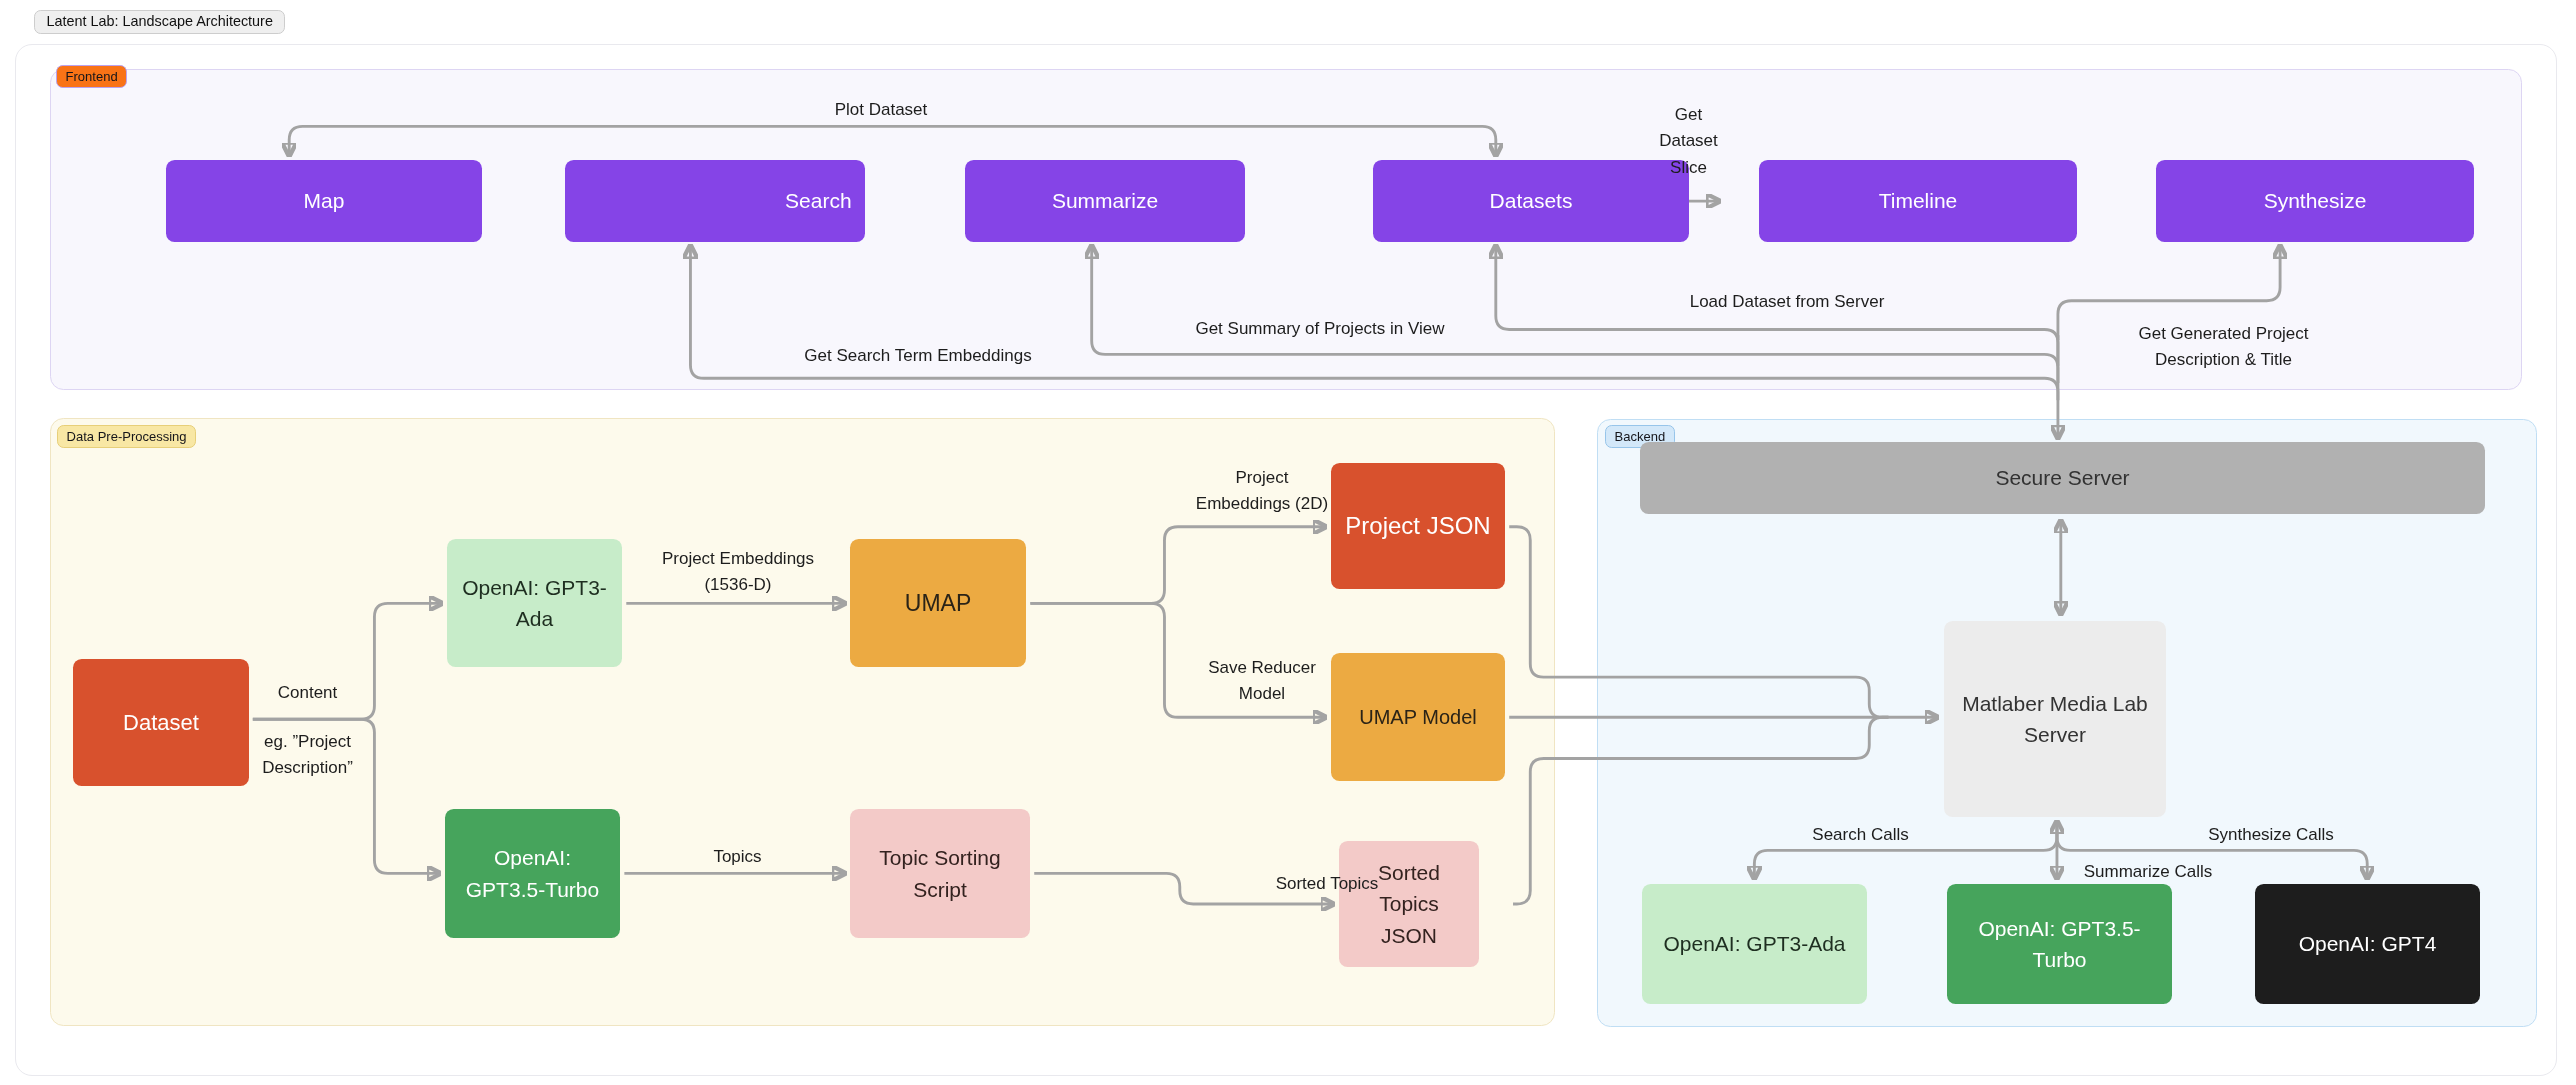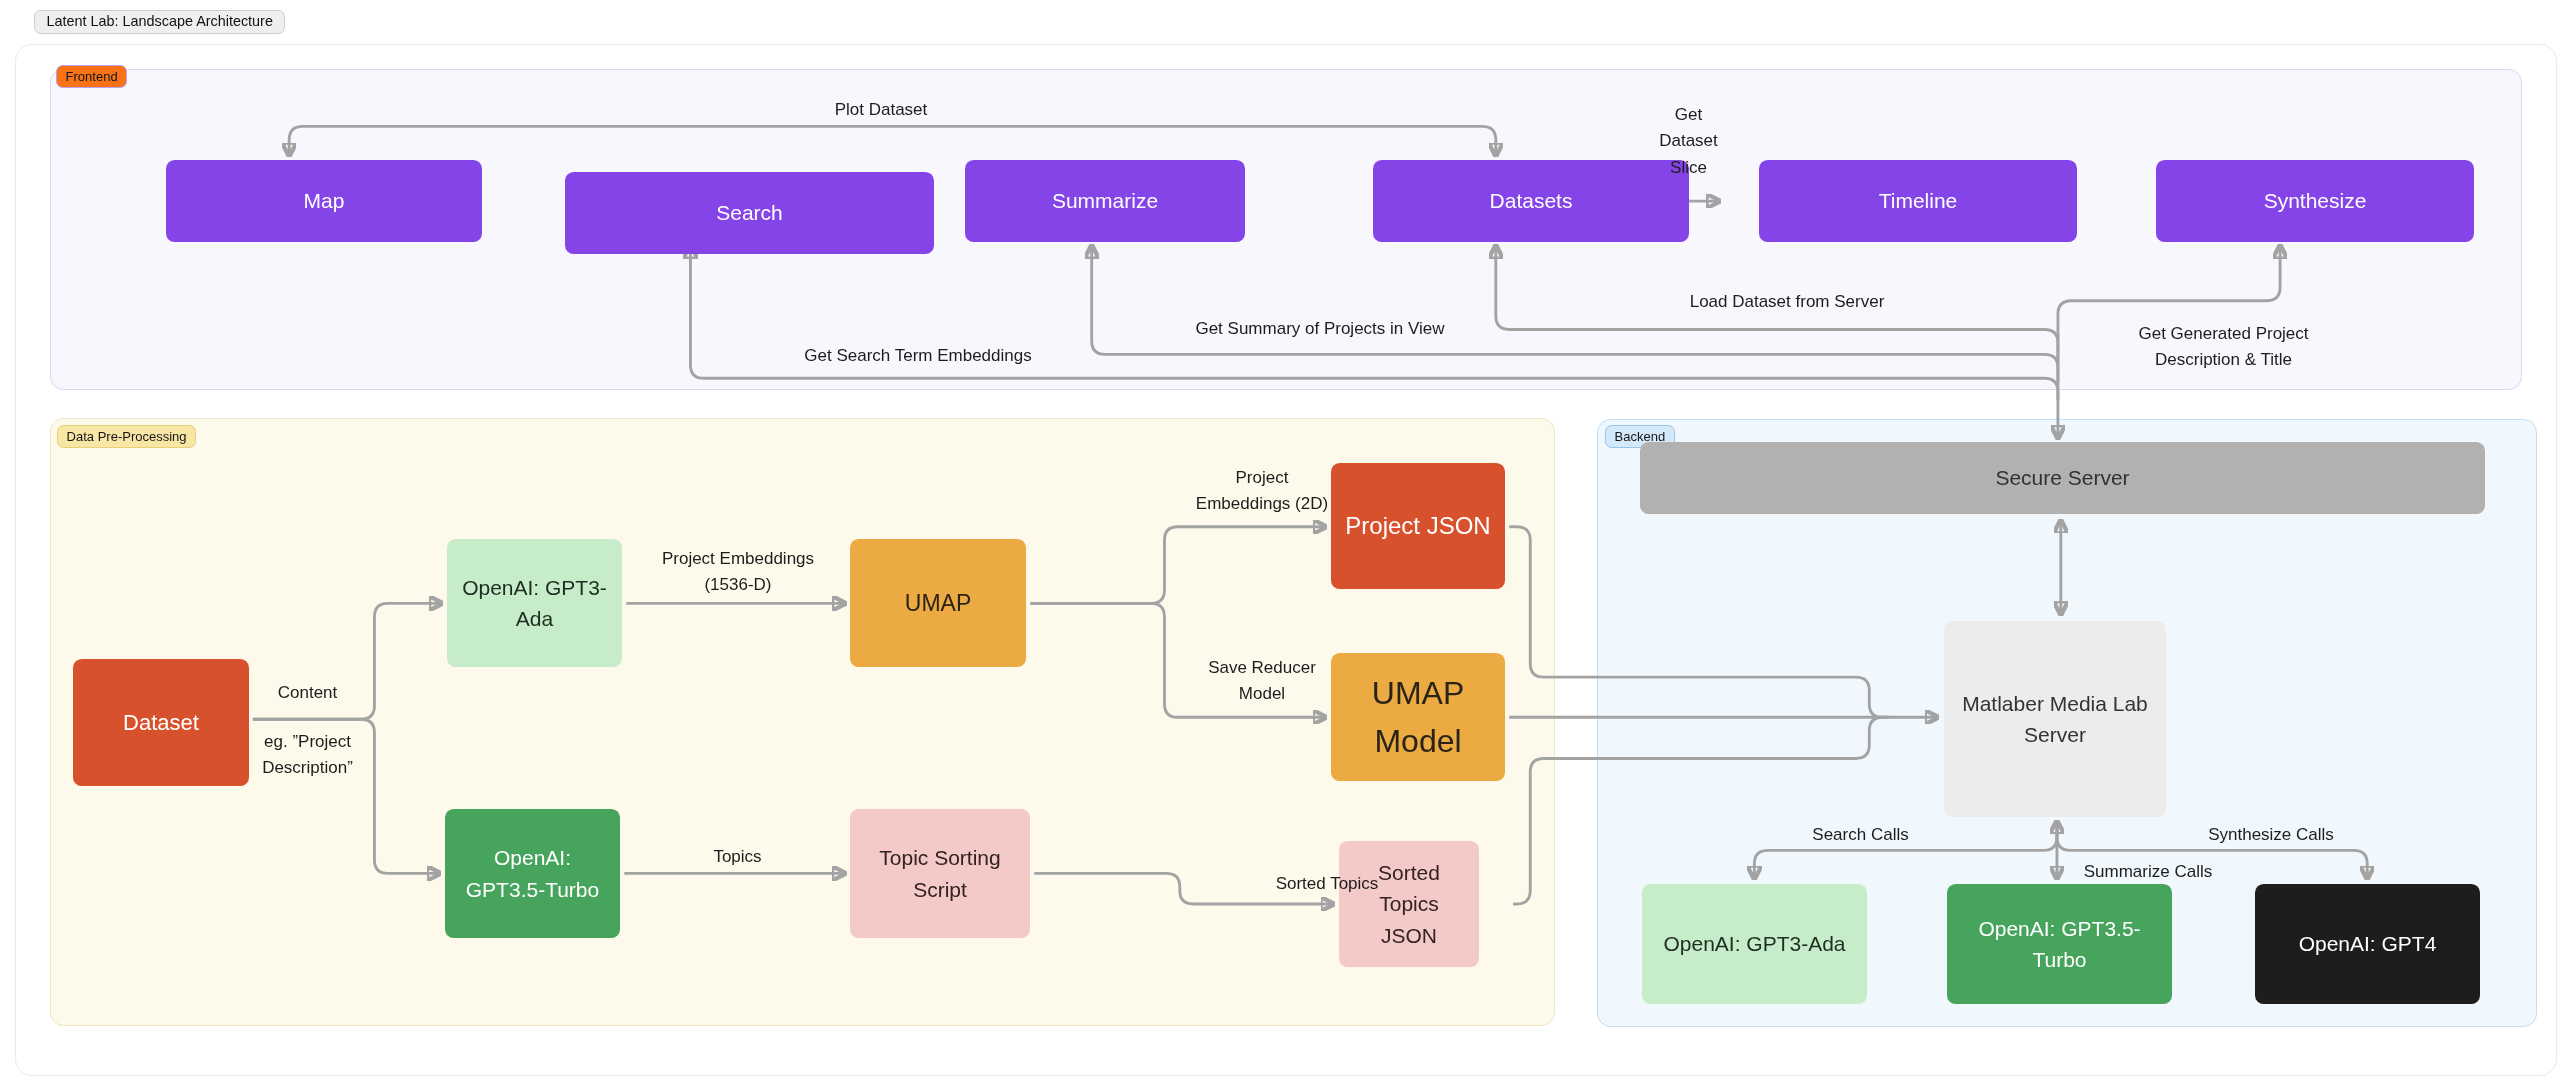--- a/index.html
+++ b/index.html
@@ -68,21 +68,21 @@
   <path d="M2148 861 V874 Q2148 888 2162 888 H2458 Q2472 888 2472 902 V916" marker-end="url(#arw)"></path>
 </svg>
 
 <div class="pill frontend-pill">Frontend</div>
 <div class="pill pre-pill">Data Pre-Processing</div>
 <div class="pill backend-pill">Backend</div>
 
 <div class="node purple" style="left:131px;top:160px;width:316px;height:82px;">
     <span>Map</span>
   </div>
-<div class="node purple" style="left:530px;top:172px;width:369px;height:82px;">
+<div class="node purple" style="left:530px;top:160px;width:300px;height:82px;justify-content:flex-end;">
     <span>Search</span>
   </div>
 <div class="node purple" style="left:930px;top:160px;width:280px;height:82px;">
     <span>Summarize</span>
   </div>
 <div class="node purple" style="left:1338px;top:160px;width:316px;height:82px;">
     <span>Datasets</span>
   </div>
 <div class="node purple" style="left:1724px;top:160px;width:318px;height:82px;">
     <span>Timeline</span>
@@ -96,21 +96,21 @@
   </div>
 <div class="node lightgreen" style="left:447px;top:539px;width:175px;height:128px;font-size:21px;">
     <span>OpenAI: GPT3-Ada</span>
   </div>
 <div class="node orange" style="left:850px;top:539px;width:176px;height:128px;font-size:23px;">
     <span>UMAP</span>
   </div>
 <div class="node red" style="left:1331px;top:463px;width:174px;height:126px;font-size:24px;">
     <span>Project JSON</span>
   </div>
-<div class="node orange" style="left:1331px;top:653px;width:174px;height:128px;font-size:32px;">
+<div class="node orange" style="left:1331px;top:653px;width:174px;height:128px;font-size:20px;">
     <span>UMAP Model</span>
   </div>
 <div class="node green" style="left:445px;top:809px;width:175px;height:129px;font-size:21px;">
     <span>OpenAI: GPT3.5-Turbo</span>
   </div>
 <div class="node pink" style="left:850px;top:809px;width:180px;height:129px;font-size:21px;">
     <span>Topic Sorting Script</span>
   </div>
 <div class="node pink" style="left:1339px;top:841px;width:140px;height:126px;font-size:21px;">
     <span>Sorted Topics JSON</span>

